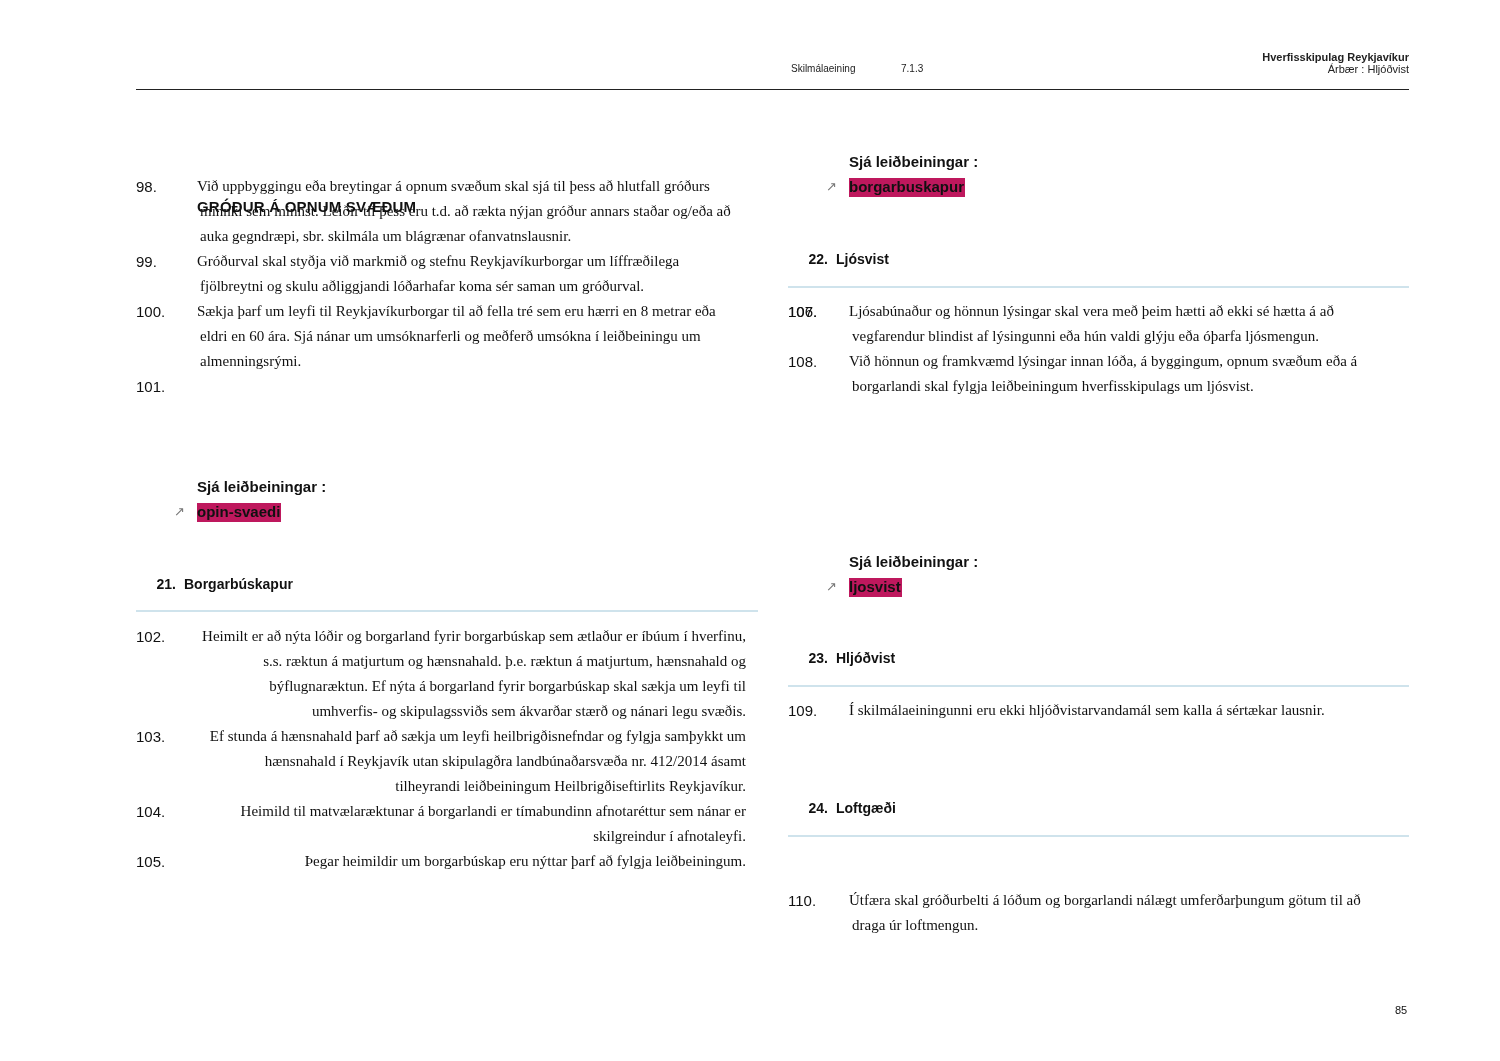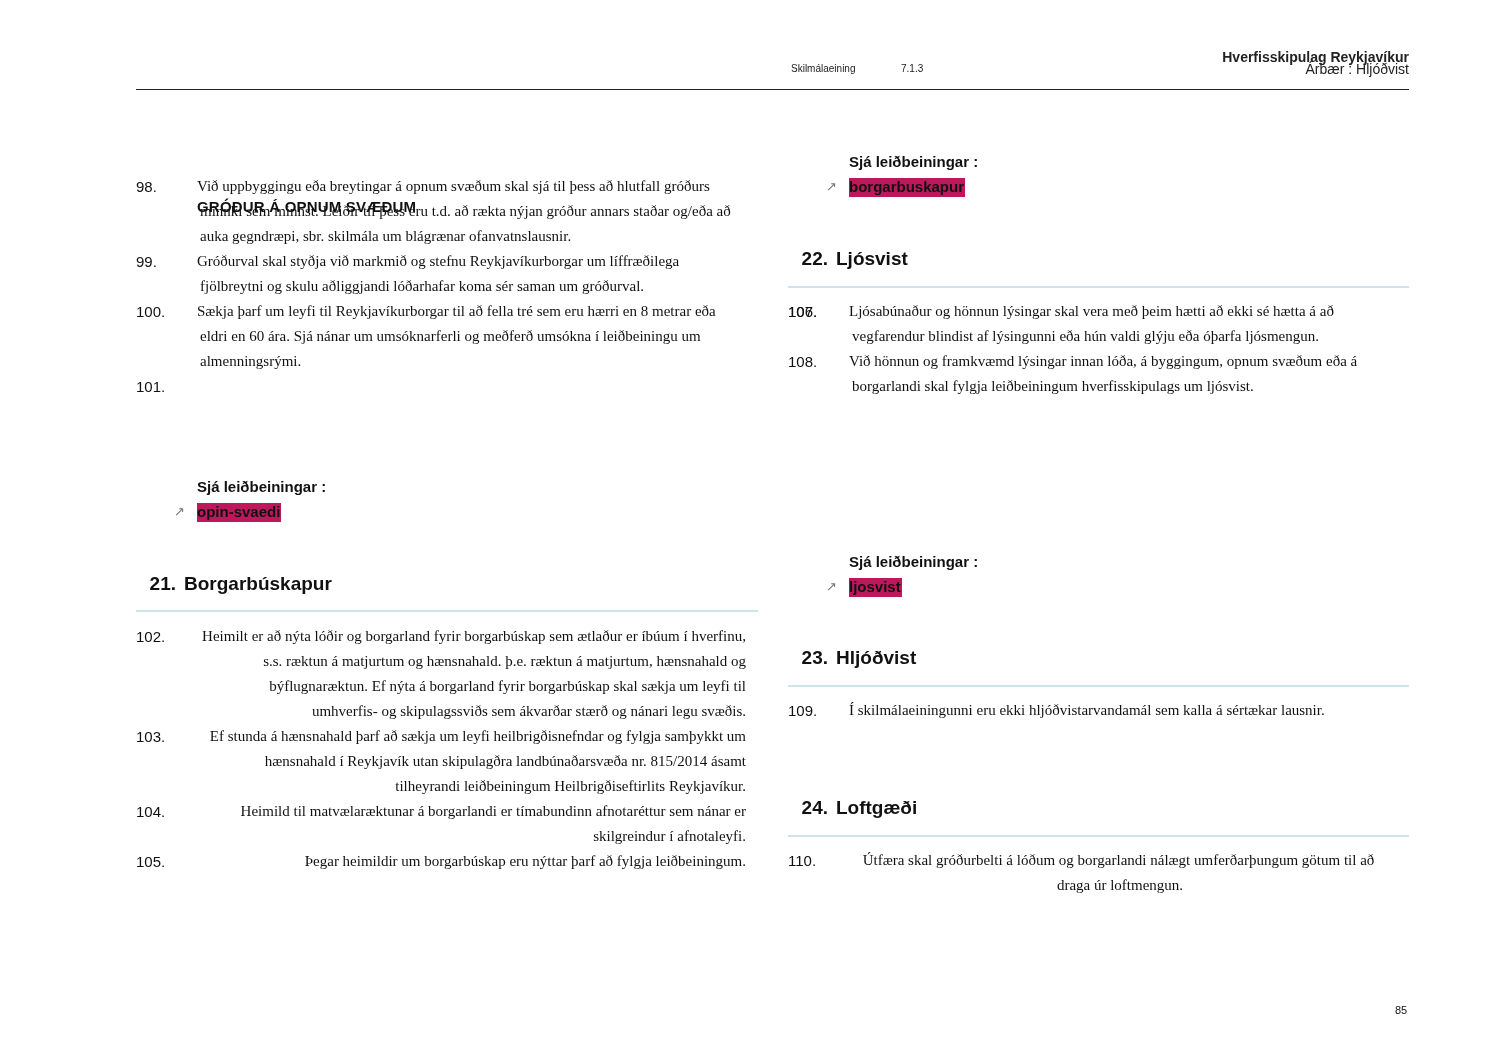--- a/index.html
+++ b/index.html
@@ -2,38 +2,38 @@
 <html><head>
   <meta charset="utf-8">
   <style>
     html, body { margin: 0; padding: 0; background: #ffffff; }
     body {
       width: 1500px; height: 1061px; position: relative; overflow: hidden;
       font-family: "Liberation Sans", "DejaVu Sans", sans-serif; color: #111111;
     }
     .hdr-left { position: absolute; top: 63px; left: 791px; font-size: 10px; color: #222; }
     .hdr-left .code { position: absolute; left: 110px; top: 0; white-space: nowrap; }
-    .hdr-right { position: absolute; top: 51px; right: 91px; text-align: right; font-size: 14px; line-height: 12px; color: #222; }
+    .hdr-right { position: absolute; top: 51px; right: 91px; text-align: right; font-size: 11px; line-height: 12px; color: #222; }
     .hdr-right .t1 { font-weight: bold; }
     .hdr-rule { position: absolute; top: 89px; left: 136px; width: 1273px; height: 1px; background: #222; }
 
     .col { position: absolute; top: 0; }
     .col-left { left: 136px; width: 622px; }
     .col-right { left: 788px; width: 621px; }
 
     .blk { position: absolute; left: 0; width: 100%; }
     .sub-head { font-weight: bold; font-size: 15px; letter-spacing: 0.2px; padding-left: 61px; margin-top: 48px; }
     .item { position: relative; font-size: 15px; line-height: 25px; }
     .item .num { position: absolute; left: 0; top: 0; }
     .item .txt { margin-left: 61px; padding-left: 3px; text-indent: -3px; font-family: Liberation Serif, serif; }
     .see-label { font-size: 15px; font-weight: bold; padding-left: 61px; line-height: 25px; }
     .see-link { position: relative; font-size: 15px; font-weight: bold; line-height: 25px; padding-left: 61px; }
     .see-link .arrow { position: absolute; left: 38px; top: 0; color: #777; font-weight: normal; font-size: 13px; }
     .see-link .link { background: #be185d; padding: 0 1px 2px 0; cursor: pointer; }
-    .sec-title { font-size: 19px; font-weight: bold; line-height: 26px; }
+    .sec-title { font-size: 14px; font-weight: bold; line-height: 26px; }
     .sec-title .sec-num { display: inline-block; width: 40px; text-align: right; margin-right: 8px; margin-left: 0; }
     .sec-rule { height: 2px; background: #cfe3ec; width: 100%; }
 
     .page-num { position: absolute; top: 1004px; left: 1395px; font-size: 11px; color: #111; }
   </style>
 </head>
 <body>
 
 <div class="hdr-left">
   <span>Skilmálaeining</span>
@@ -84,21 +84,21 @@
   </div>
   <div class="blk sec-rule" style="top:610px;"></div>
 
   <div class="blk" style="top:624px; width:610px;text-align:right;">
     <div class="item">
       <span class="num">102.</span>
       <div class="txt">Heimilt er að nýta lóðir og borgarland fyrir borgarbúskap sem ætlaður er íbúum í hverfinu, s.s. ræktun á matjurtum og hænsnahald. þ.e. ræktun á matjurtum, hænsnahald og býflugnaræktun. Ef nýta á borgarland fyrir borgarbúskap skal sækja um leyfi til umhverfis- og skipulagssviðs sem ákvarðar stærð og nánari legu svæðis.</div>
     </div>
     <div class="item">
       <span class="num">103.</span>
-      <div class="txt">Ef stunda á hænsnahald þarf að sækja um leyfi heilbrigðisnefndar og fylgja samþykkt um hænsnahald í Reykjavík utan skipulagðra landbúnaðarsvæða nr. 815/2014 ásamt tilheyrandi leiðbeiningum Heilbrigðiseftirlits Reykjavíkur.</div>
+      <div class="txt">Ef stunda á hænsnahald þarf að sækja um leyfi heilbrigðisnefndar og fylgja samþykkt um hænsnahald í Reykjavík utan skipulagðra landbúnaðarsvæða nr. 412/2014 ásamt tilheyrandi leiðbeiningum Heilbrigðiseftirlits Reykjavíkur.</div>
     </div>
     <div class="item">
       <span class="num">104.</span>
       <div class="txt">Heimild til matvælaræktunar á borgarlandi er tímabundinn afnotaréttur sem nánar er skilgreindur í afnotaleyfi.</div>
     </div>
     <div class="item">
       <span class="num">105.</span>
       <div class="txt">Þegar heimildir um borgarbúskap eru nýttar þarf að fylgja leiðbeiningum.</div>
     </div>
   </div>
@@ -156,21 +156,21 @@
     </div>
   </div>
 
   <div class="blk" style="top:795px;">
     <div class="sec-title">
       <span class="sec-num">24.</span><span>Loftgæði</span>
     </div>
   </div>
   <div class="blk sec-rule" style="top:835px;"></div>
 
-  <div class="blk" style="top:848px; width:600px;text-align:center;">
+  <div class="blk" style="top:888px; width:600px;">
     <div class="item">
       <span class="num">110.</span>
       <div class="txt">Útfæra skal gróðurbelti á lóðum og borgarlandi nálægt umferðarþungum götum til að draga úr loftmengun.</div>
     </div>
   </div>
 </div>
 
 <div class="page-num">85</div>
 
 </body></html>

